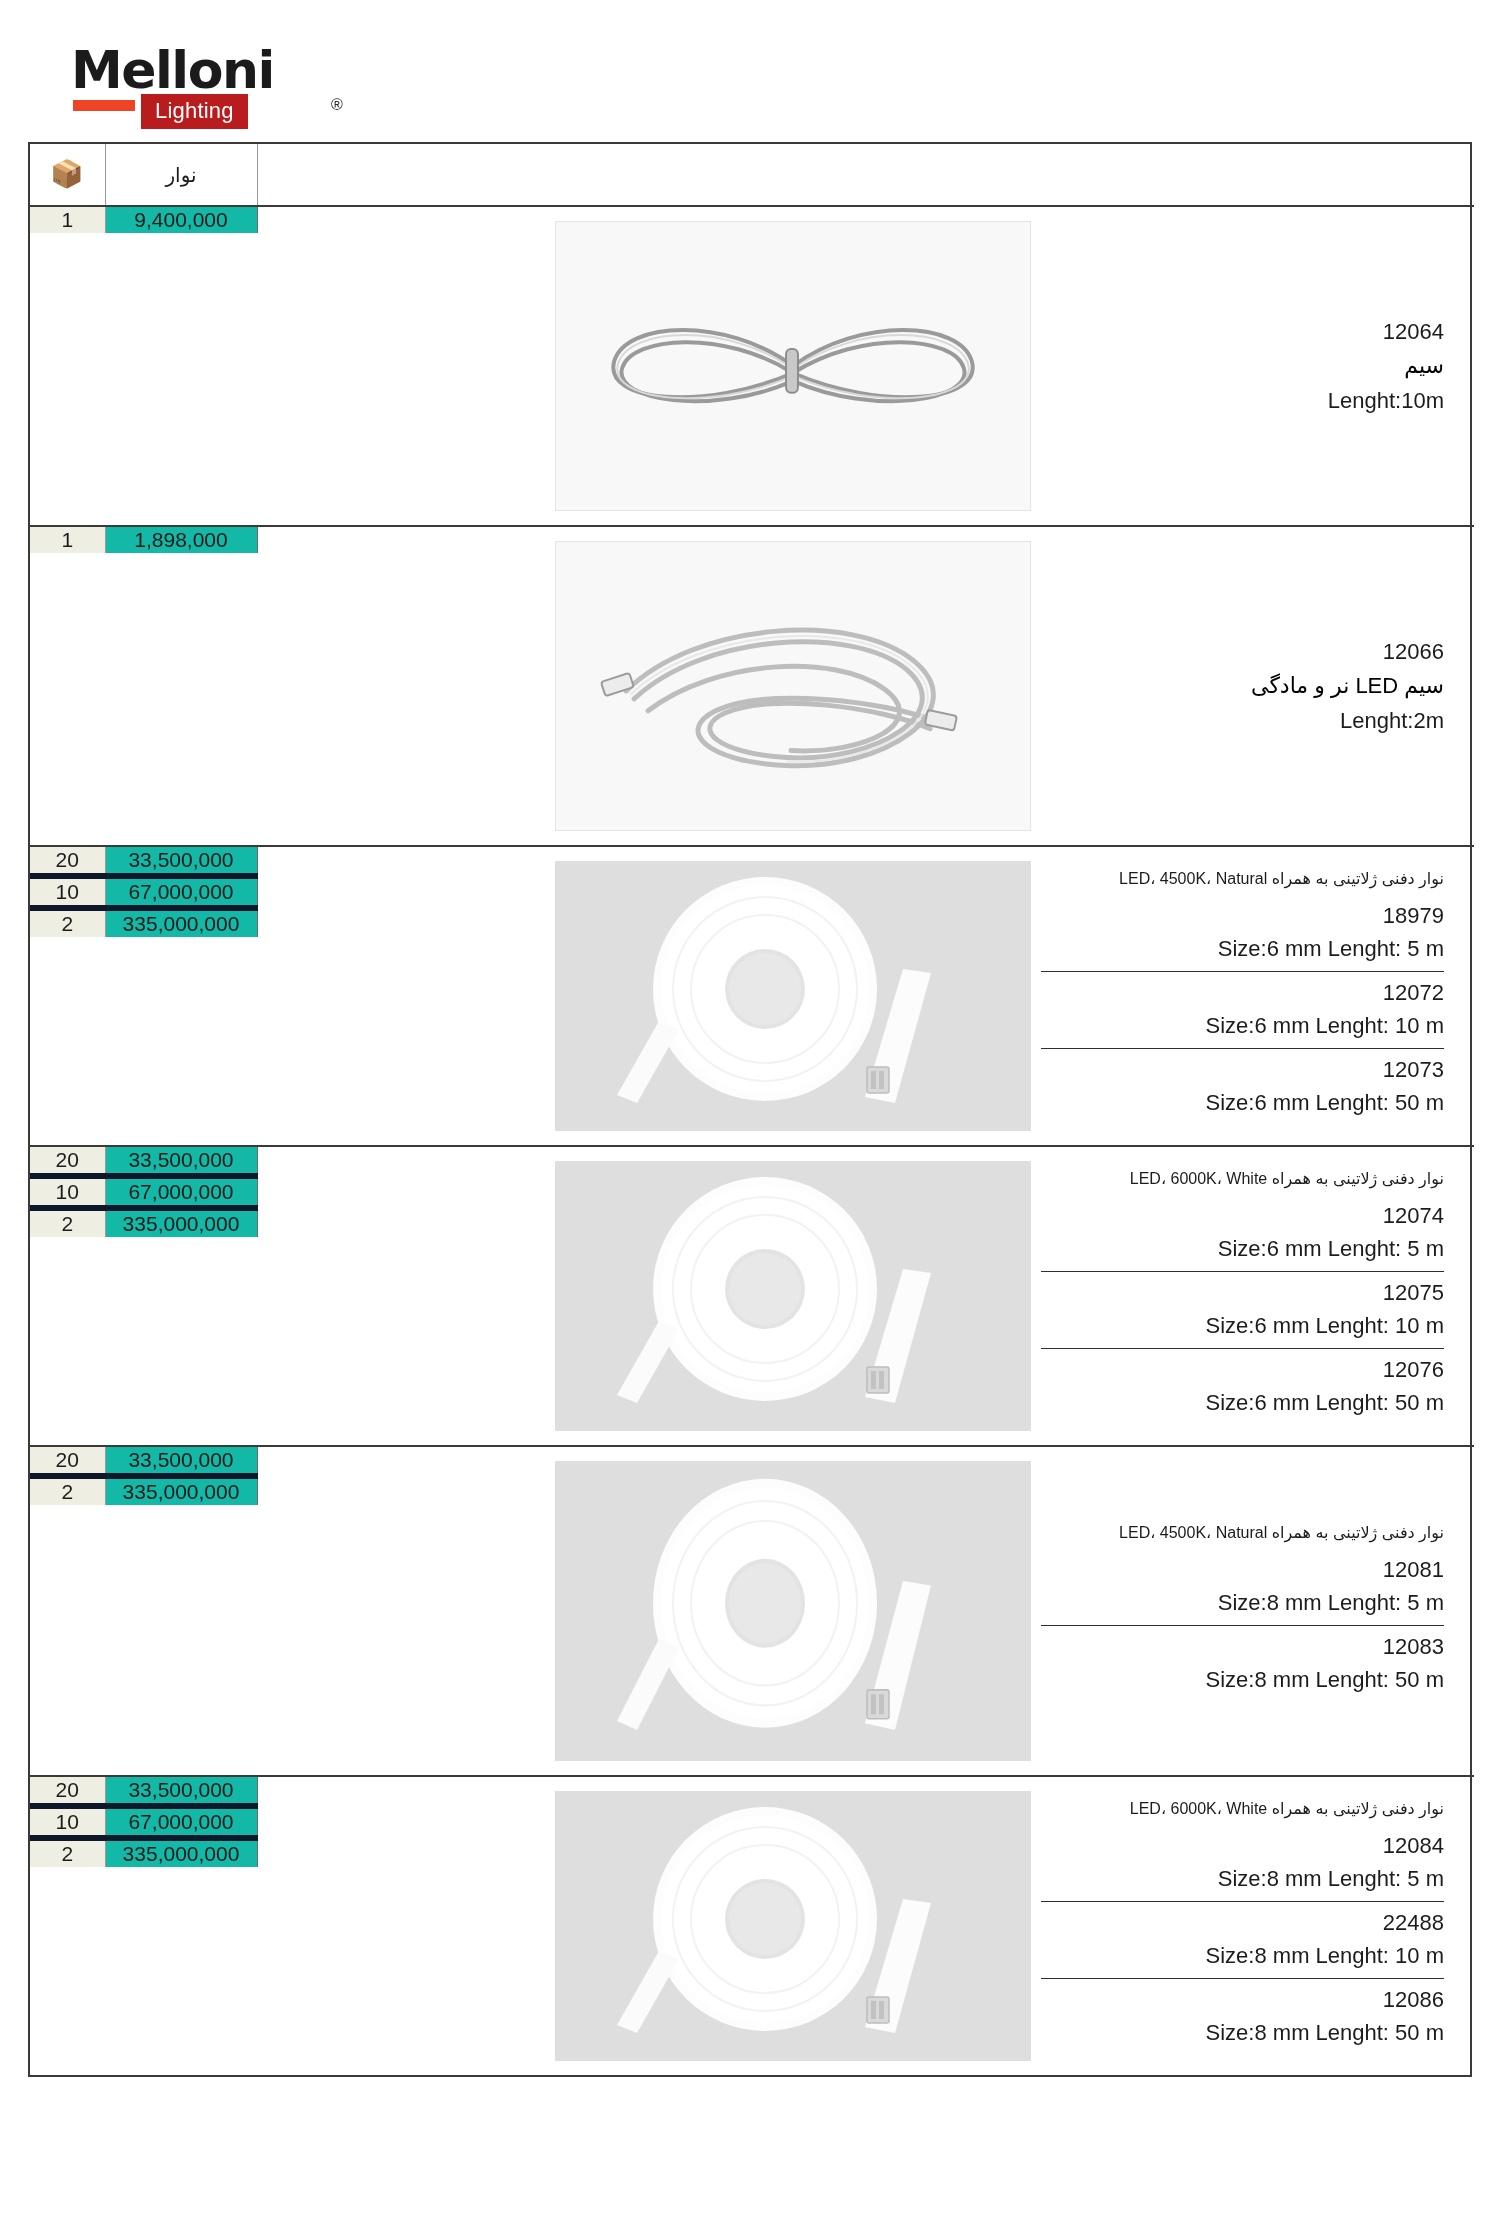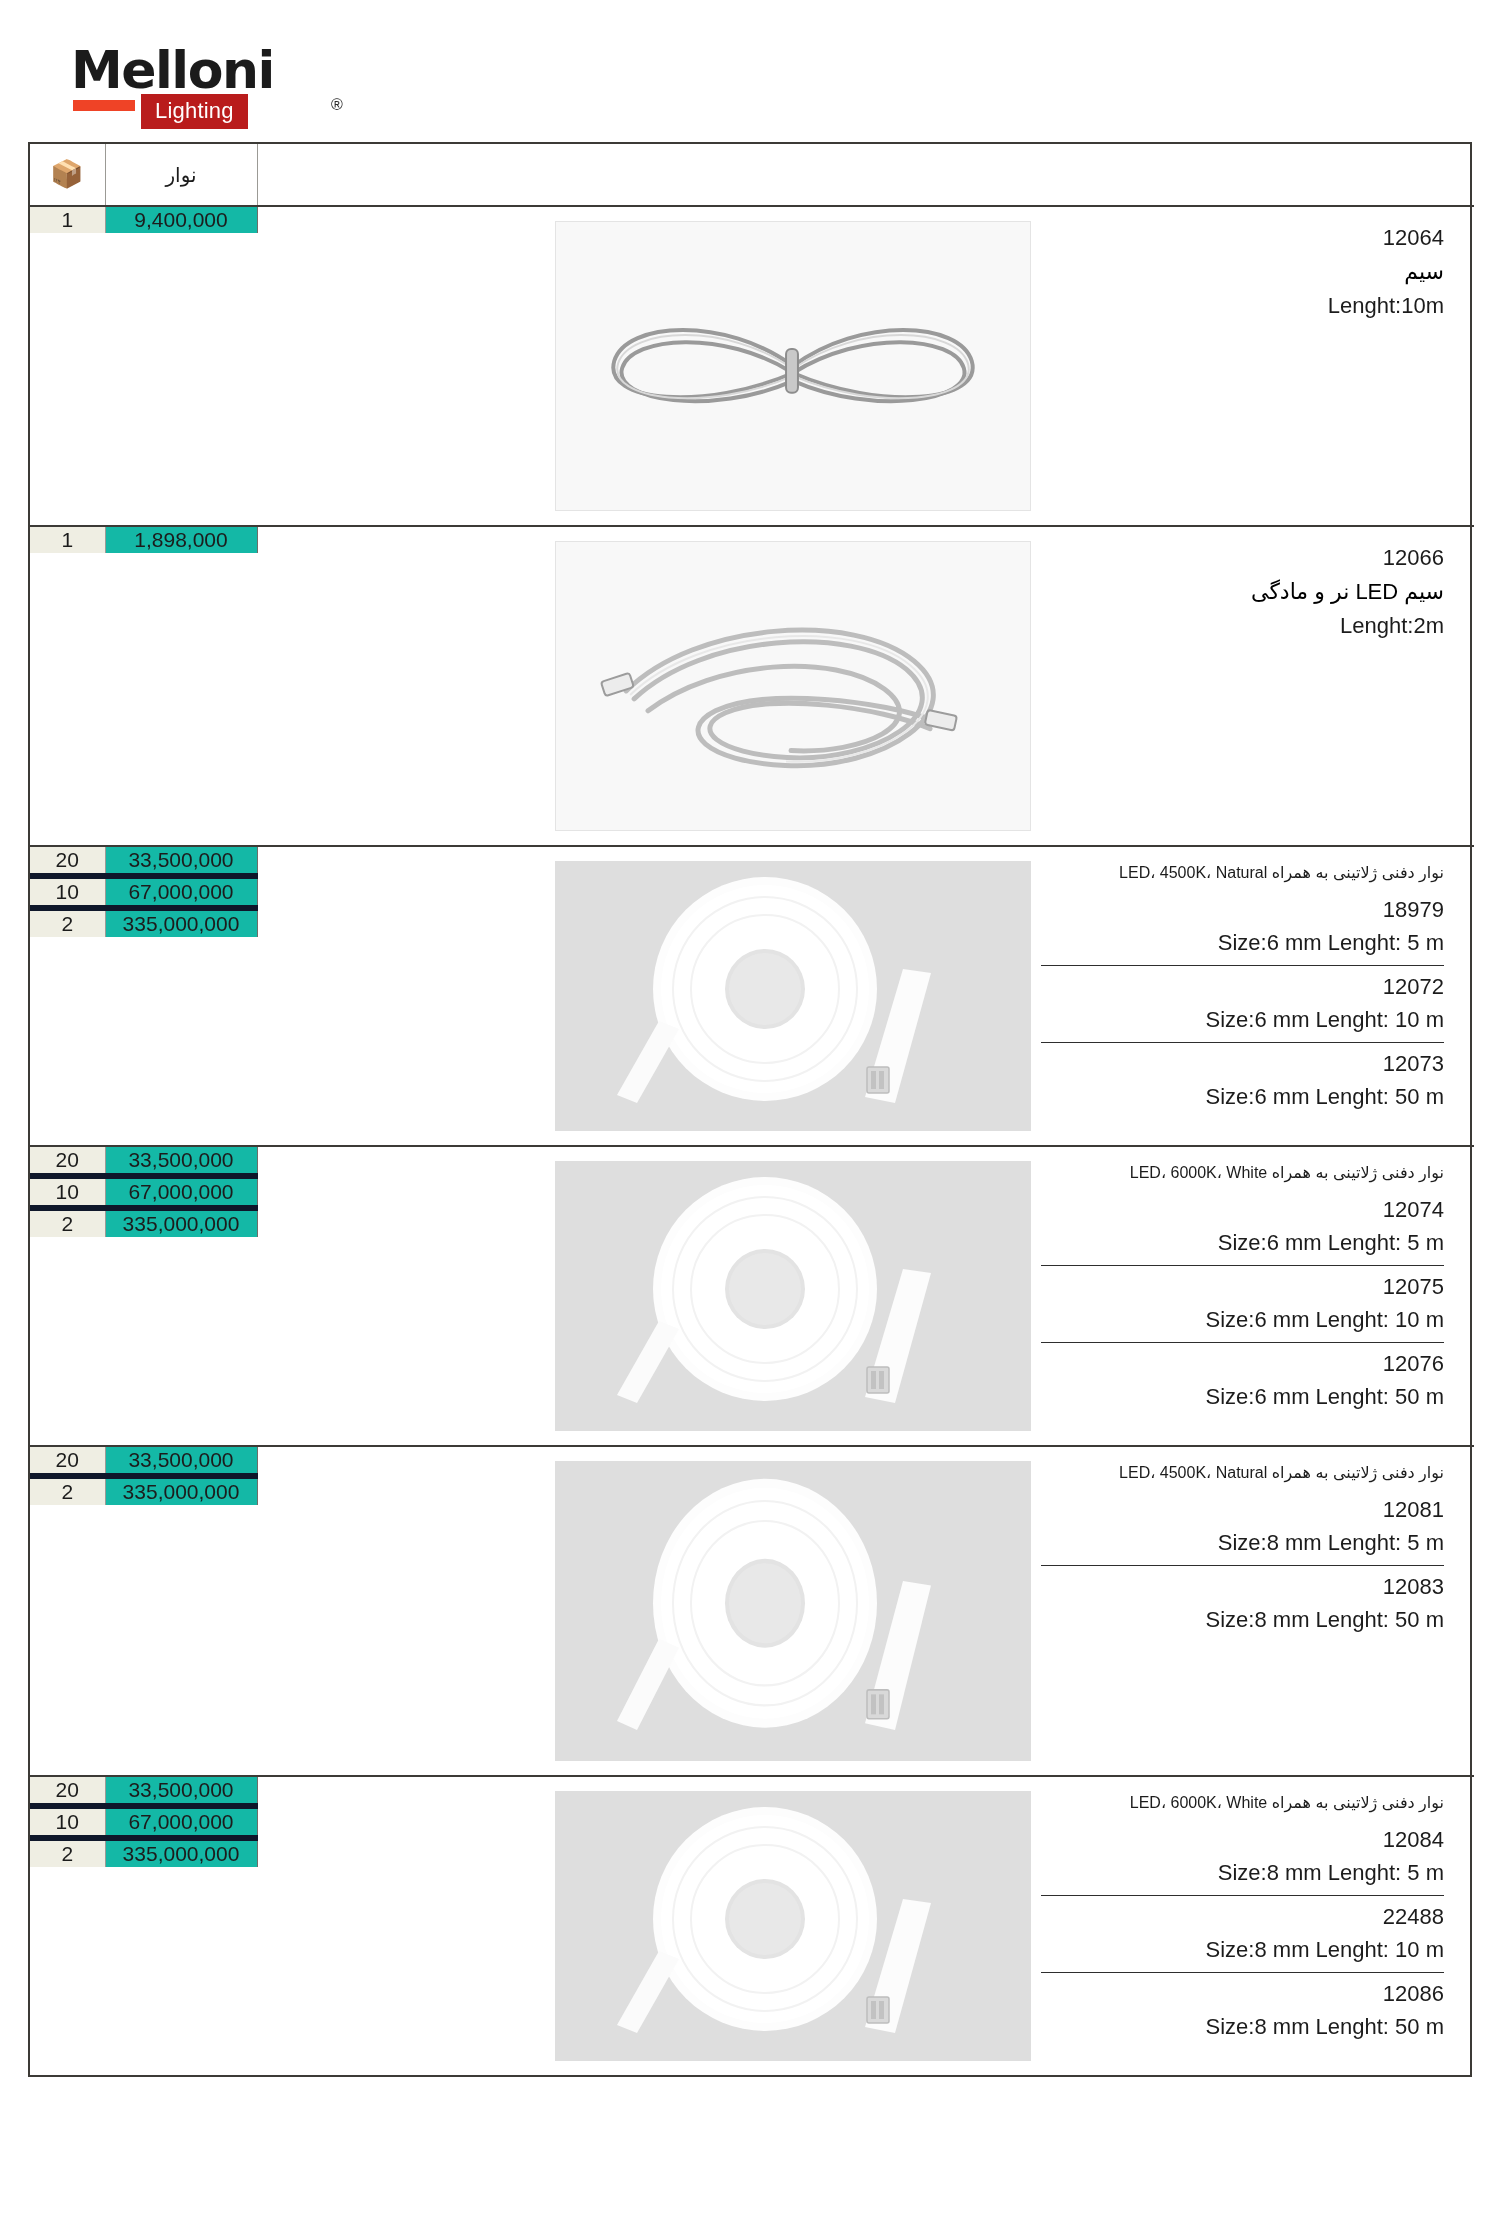--- a/index.html
+++ b/index.html
@@ -136,21 +136,21 @@
     color: #1c1c1c;
     border-right: 1px solid #6f6d68;
   }
   td.cellwrap { padding: 0; border-right: 1px solid #6f6d68; }
   td.cellwrap.noborder { border-right: none; }
 
   
   .body-cell {
     display: flex;
     flex-direction: row;
-    align-items: flex-start;
+    align-items: center;
     justify-content: flex-start;
     min-height: 100%;
     padding: 14px 0 14px 0;
   }
   .img-slot {
     flex: 0 0 auto;
     margin-left: 430px;
   }
   .desc-slot {
     flex: 1 1 auto;

